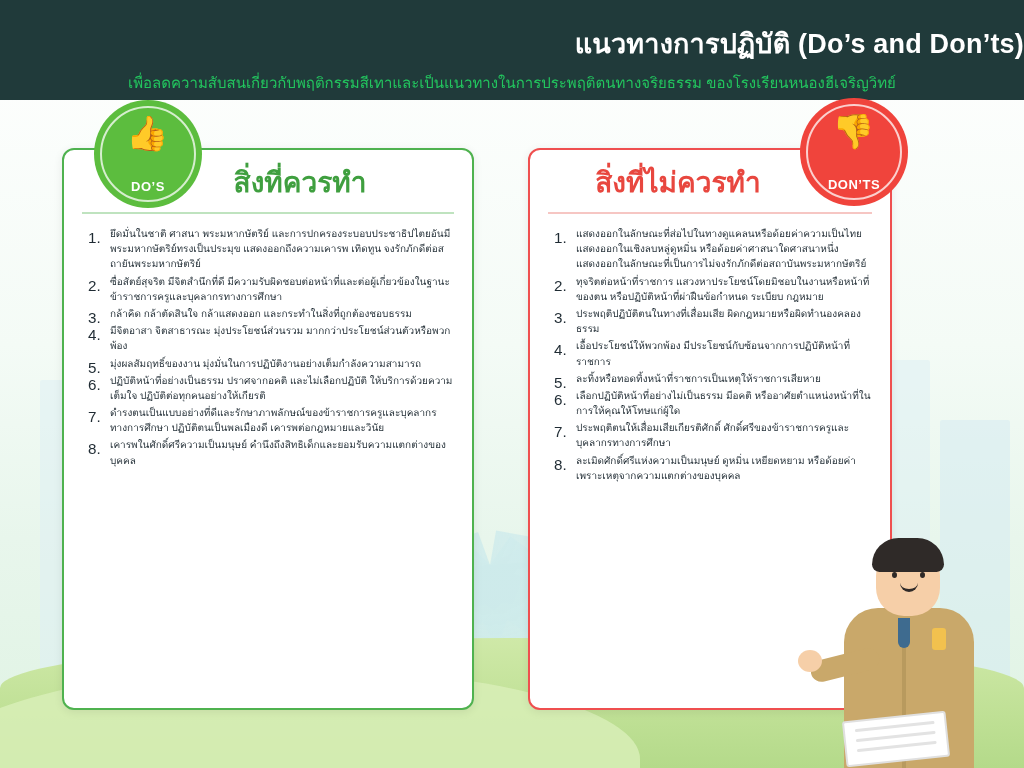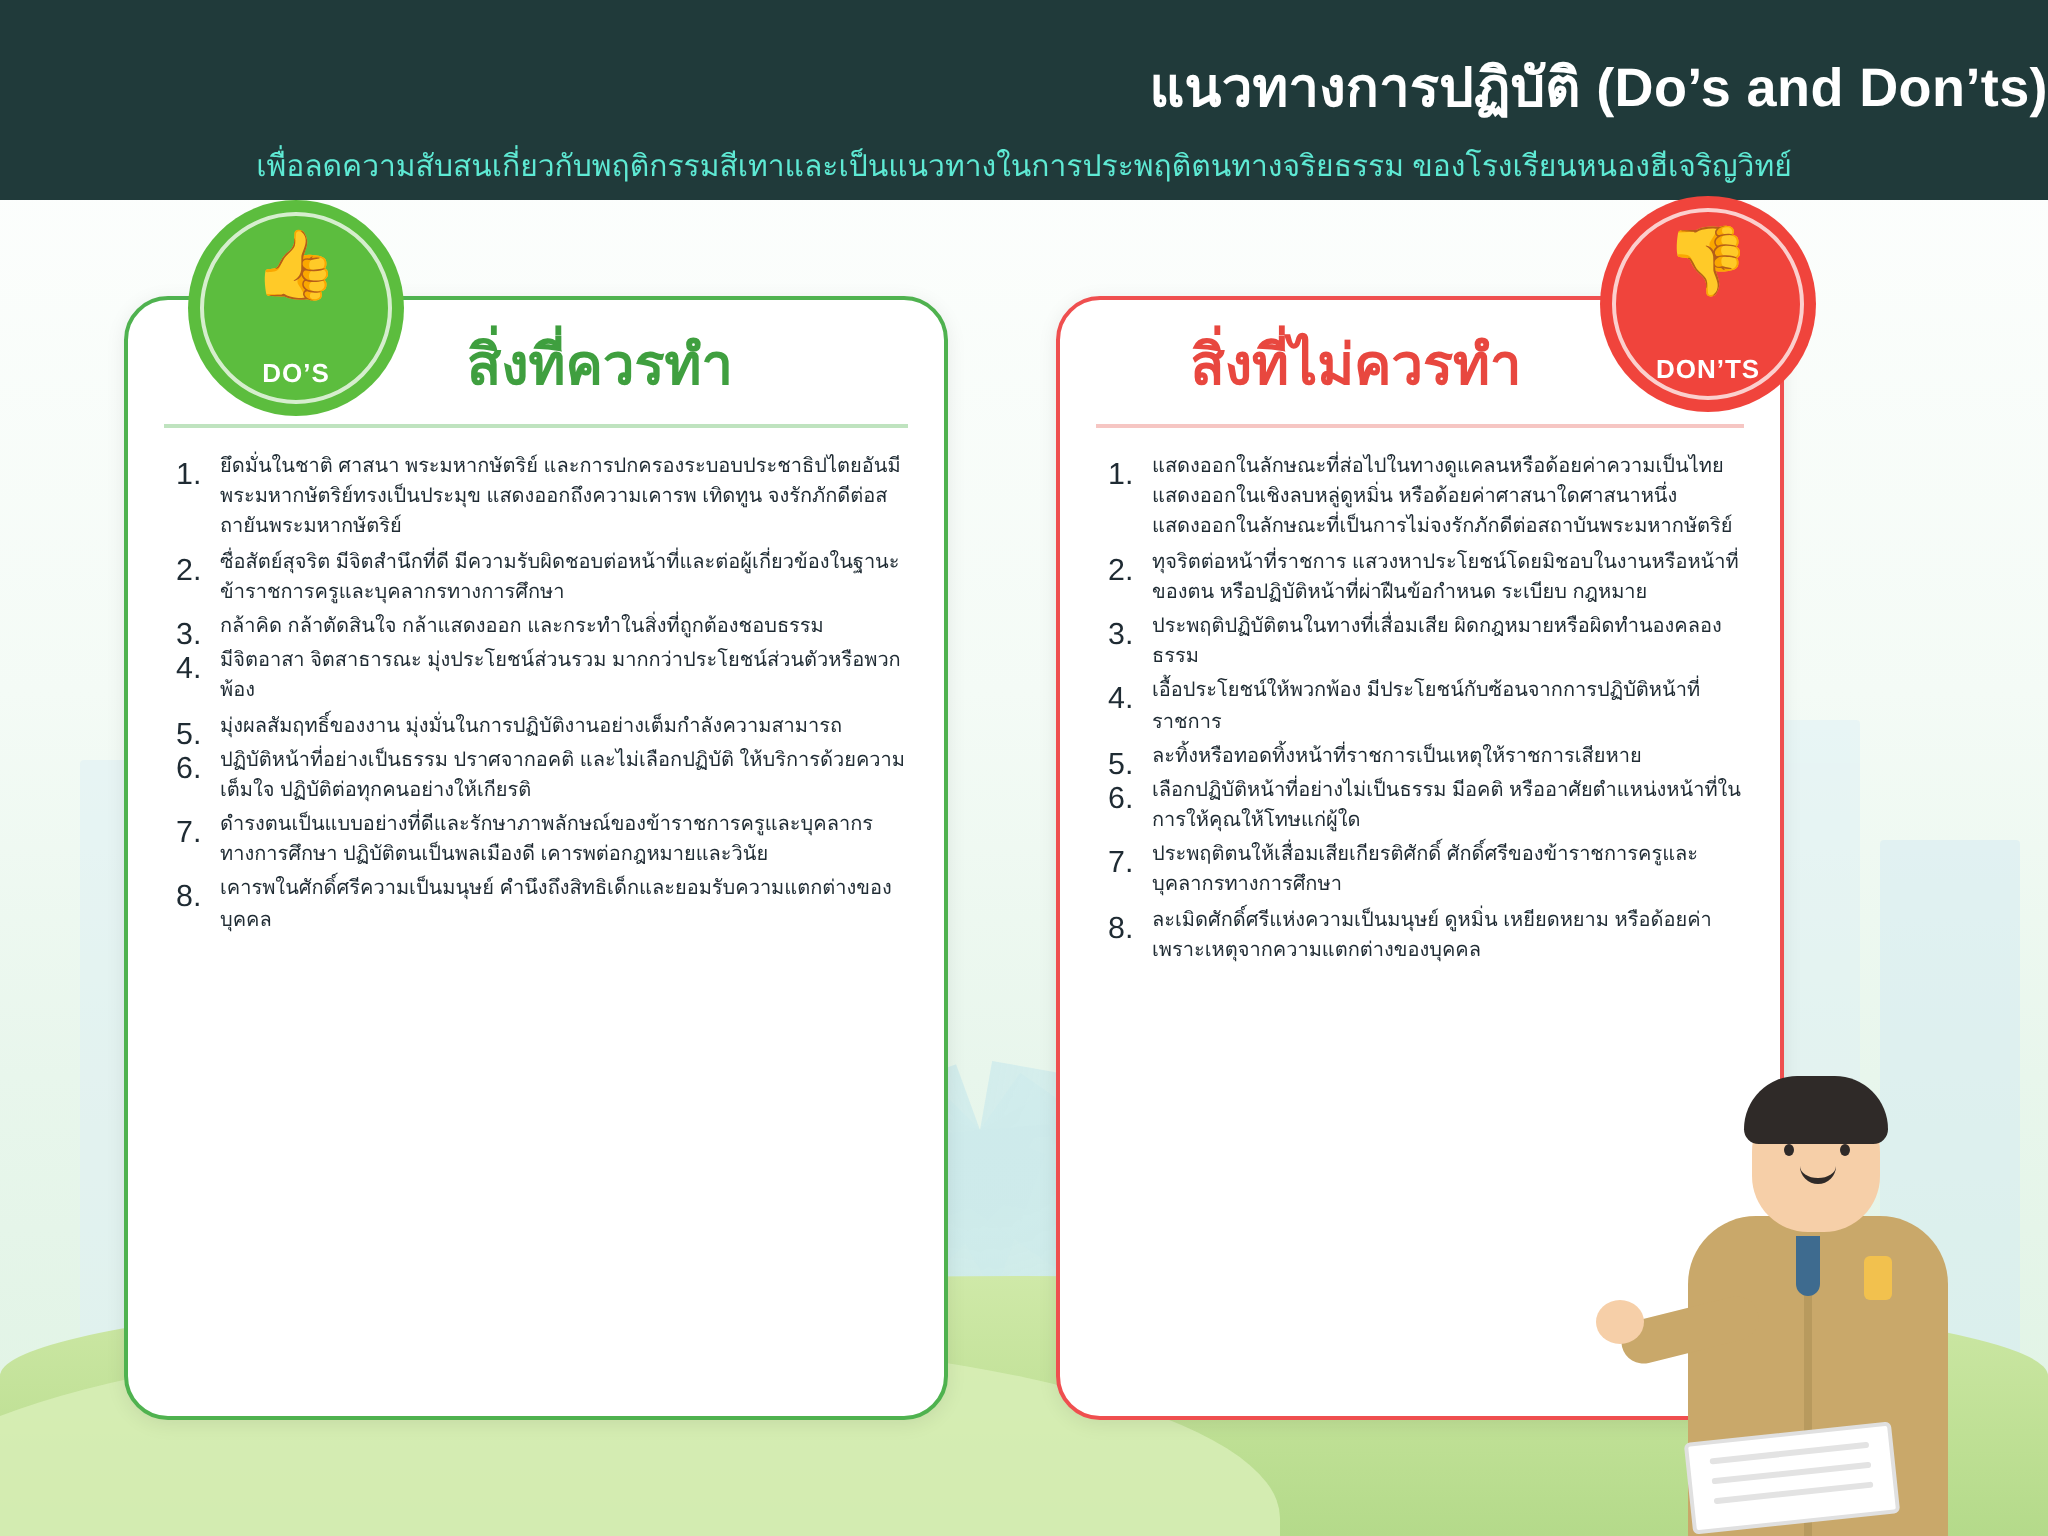--- a/index.html
+++ b/index.html
@@ -59,28 +59,28 @@
     text-align: center;
   }
   .header-title {
     margin: 0; padding-top: 22px;
     font-size: 27px; font-weight: bold; letter-spacing: .2px;
     color: #ffffff;
     text-align: right;
   }
   .header-sub {
     margin: 0; padding-top: 6px;
-    font-size: 15px; color: #5eead4; font-weight: normal;
+    font-size: 15px; color: #22c55e; font-weight: normal;
   }
 
   
   .card {
     position: absolute;
     background: #ffffff;
-    border-radius: 22px;
+    border-radius: 12px;
     box-shadow: 0 2px 10px rgba(0,0,0,.08);
   }
   .card-do {
     left: 62px; top: 148px; width: 412px; height: 562px;
     border: 2px solid #4fb24f;
   }
   .card-dont {
     left: 528px; top: 148px; width: 364px; height: 562px;
     border: 2px solid #ef4f4f;
   }

